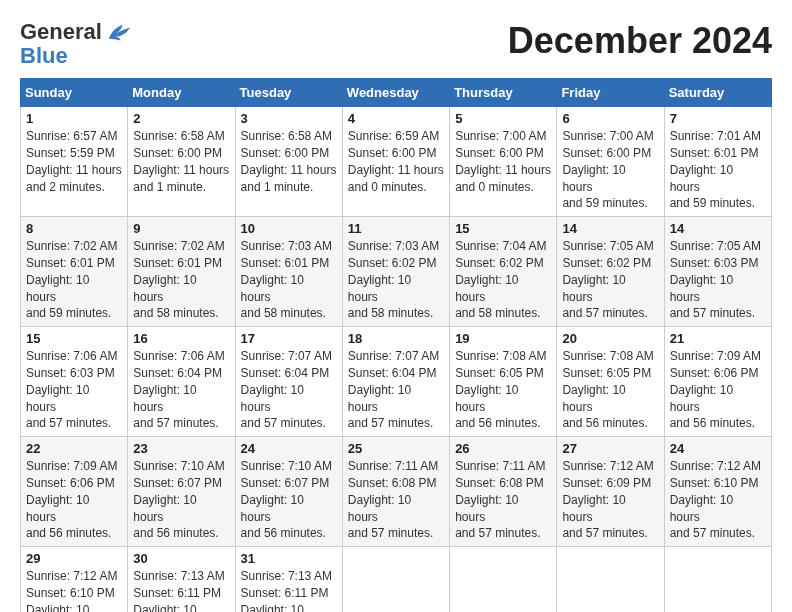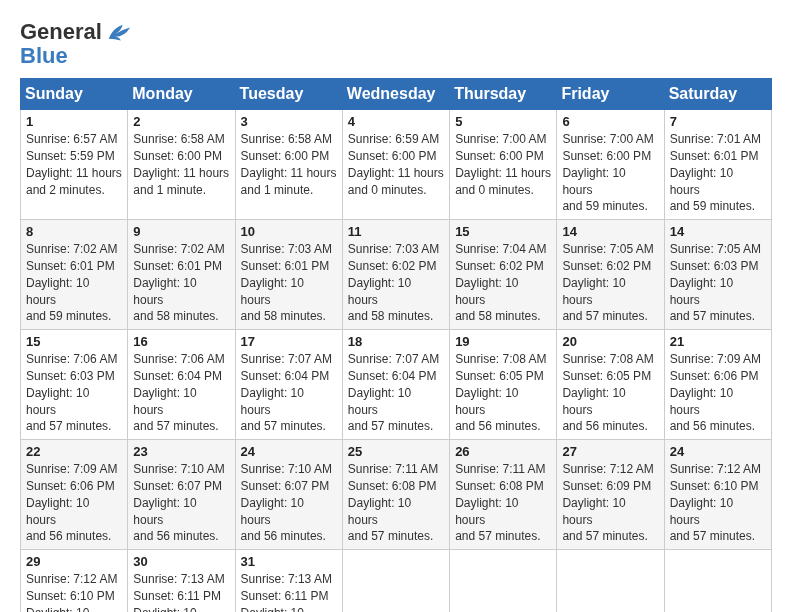--- a/index.html
+++ b/index.html
@@ -47,21 +47,21 @@
     .calendar {
       width: 100%;
       border-collapse: collapse;
       font-size: 11px;
     }
     .calendar th {
       background-color: #2f6db5;
       color: #fff;
       padding: 6px 4px;
       text-align: left;
-      font-size: 16px;
+      font-size: 13px;
       font-weight: bold;
       border: 1px solid #2f6db5;
     }
     .calendar td {
       vertical-align: top;
       padding: 4px 5px;
       border: 1px solid #ccc;
       width: calc(100% / 7);
       min-height: 80px;
       background: #fff;
@@ -100,20 +100,21 @@
         </svg>
       </div>
       <div style="display:flex; align-items:center; margin-top:-4px;">
         <span class="logo-text">
           <span class="logo-blue">Blue</span>
         </span>
       </div>
     </div>
   </div>
   <div class="title-block">
+    <div class="month-title">December 2024</div>
   </div>
 </div>
 
 <table class="calendar">
   <thead>
     <tr>
       <th>Sunday</th>
       <th>Monday</th>
       <th>Tuesday</th>
       <th>Wednesday</th>

